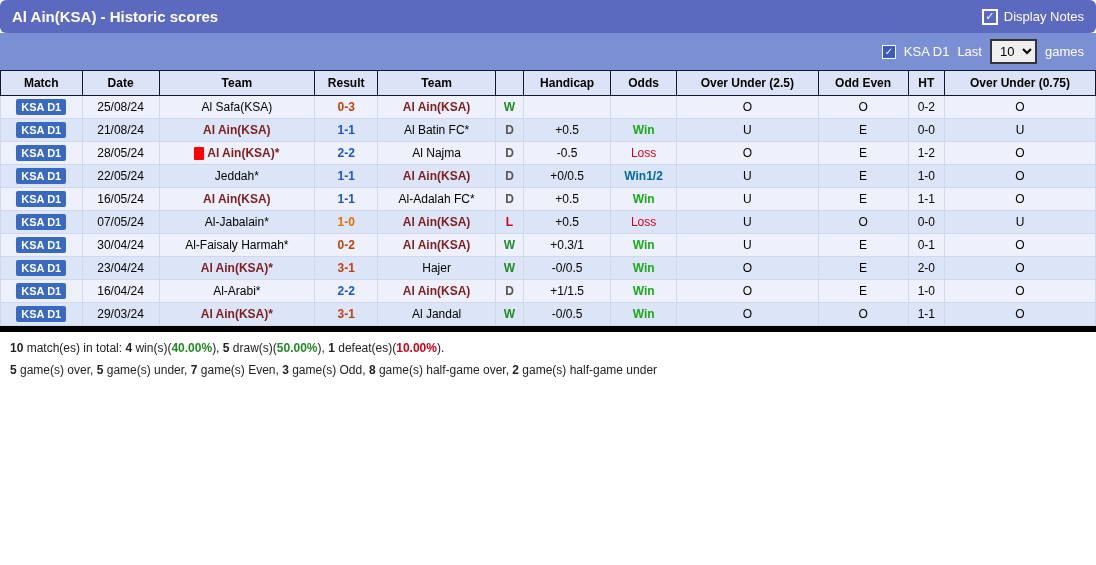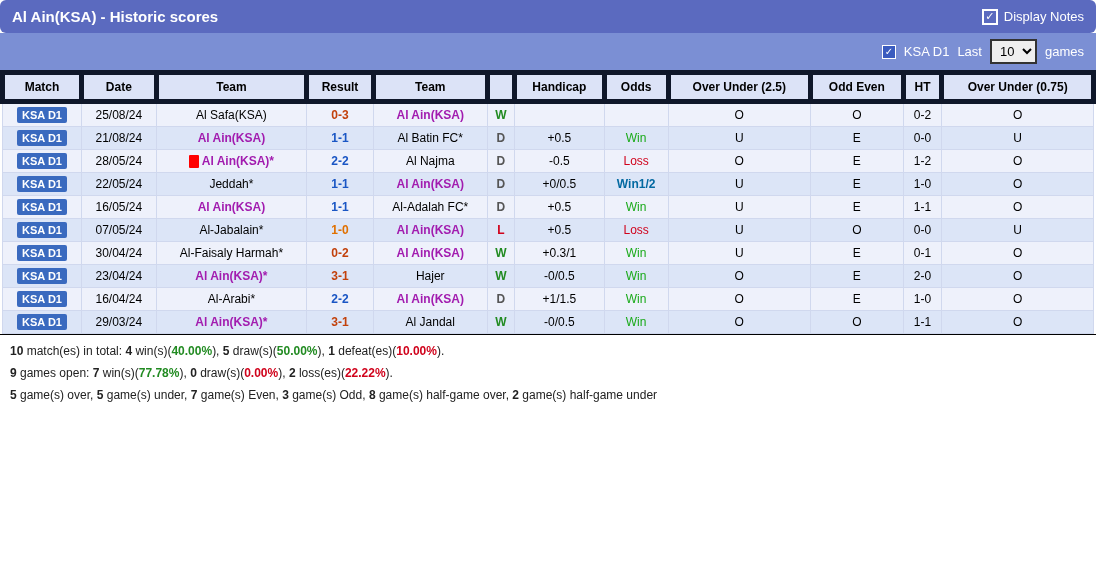--- a/index.html
+++ b/index.html
@@ -44,66 +44,66 @@
     table {
       width: 100%;
       border-collapse: collapse;
     }
     thead tr th {
       background: #dce3f7;
       text-align: center;
       padding: 5px 4px;
       font-size: 12px;
       font-weight: bold;
-      border: 5px solid #0f172a;
+      border: 1px solid #0f172a;
     }
     tbody tr td {
       text-align: center;
       padding: 4px 4px;
       border: 1px solid #d0d8ee;
       font-size: 12px;
     }
     tbody tr:nth-child(odd) { background: #eef1fb; }
     tbody tr:nth-child(even) { background: #dce5f7; }
 
     .league-badge {
       background: #3a6abf;
       color: #fff;
       font-weight: bold;
       font-size: 11px;
       padding: 2px 5px;
       border-radius: 2px;
     }
-    .team-blue { color: #a21caf; font-weight: bold; }
+    .team-blue { color: #7f1d1d; font-weight: bold; }
     .result-green { color: #c2410c; font-weight: bold; }
     .result-blue { color: #1a56c4; font-weight: bold; }
     .result-orange { color: #e07000; font-weight: bold; }
     .outcome-w { color: #228b22; font-weight: bold; }
     .outcome-d { color: #555; font-weight: bold; }
     .outcome-l { color: #d0021b; font-weight: bold; }
-    .odds-win { color: #1aaa1a; font-weight: normal; }
+    .odds-win { color: #1aaa1a; font-weight: bold; }
     .odds-loss { color: #d0021b; font-weight: normal; }
     .odds-win12 { color: #0369a1; font-weight: bold; }
 
     .red-card-icon {
       display: inline-block;
       width: 10px; height: 13px;
       background: red;
       border-radius: 1px;
       margin-right: 3px;
       vertical-align: middle;
     }
 
     .summary-section {
       padding: 6px 10px;
       font-size: 12px;
       line-height: 1.8;
       color: #222;
       background: #fff;
-      border-top: 1px solid #000000;
+      border-top: 6px solid #000000;
     }
     .bold { font-weight: bold; }
     .green-bold { color: #228b22; font-weight: bold; }
     .red-bold { color: #d0021b; font-weight: bold; }
   </style>
 </head>
 <body>
 
 <div class="header">
   <span class="header-title">Al Ain(KSA) - Historic scores</span>
@@ -281,15 +281,14 @@
         <td>O</td>
         <td>O</td>
         <td>1-1</td>
         <td>O</td>
       </tr>
     </tbody>
 </table>
 
 <div class="summary-section" id="summary-container">
     <p><span class="bold">10</span><span> match(es) in total: </span><span class="bold">4</span><span> win(s)(</span><span class="green-bold">40.00%</span><span>), </span><span class="bold">5</span><span> draw(s)(</span><span class="green-bold">50.00%</span><span>), </span><span class="bold">1</span><span> defeat(es)(</span><span class="red-bold">10.00%</span><span>).</span></p>
-    <p><span class="bold">9</span><span> games open: </span><span class="bold">7</span><span> win(s)(</span><span class="green-bold">77.78%</span><span>), </span><span class="bold">0</span><span> draw(s)(</span><span class="red-bold">0.00%</span><span>), </span><span class="bold">2</span><span> loss(es)(</span><span class="red-bold">22.22%</span><span>).</span></p>
     <p><span class="bold">5</span><span> game(s) over, </span><span class="bold">5</span><span> game(s) under, </span><span class="bold">7</span><span> game(s) Even, </span><span class="bold">3</span><span> game(s) Odd, </span><span class="bold">8</span><span> game(s) half-game over, </span><span class="bold">2</span><span> game(s) half-game under</span></p>
   </div>
 
 </body></html>

